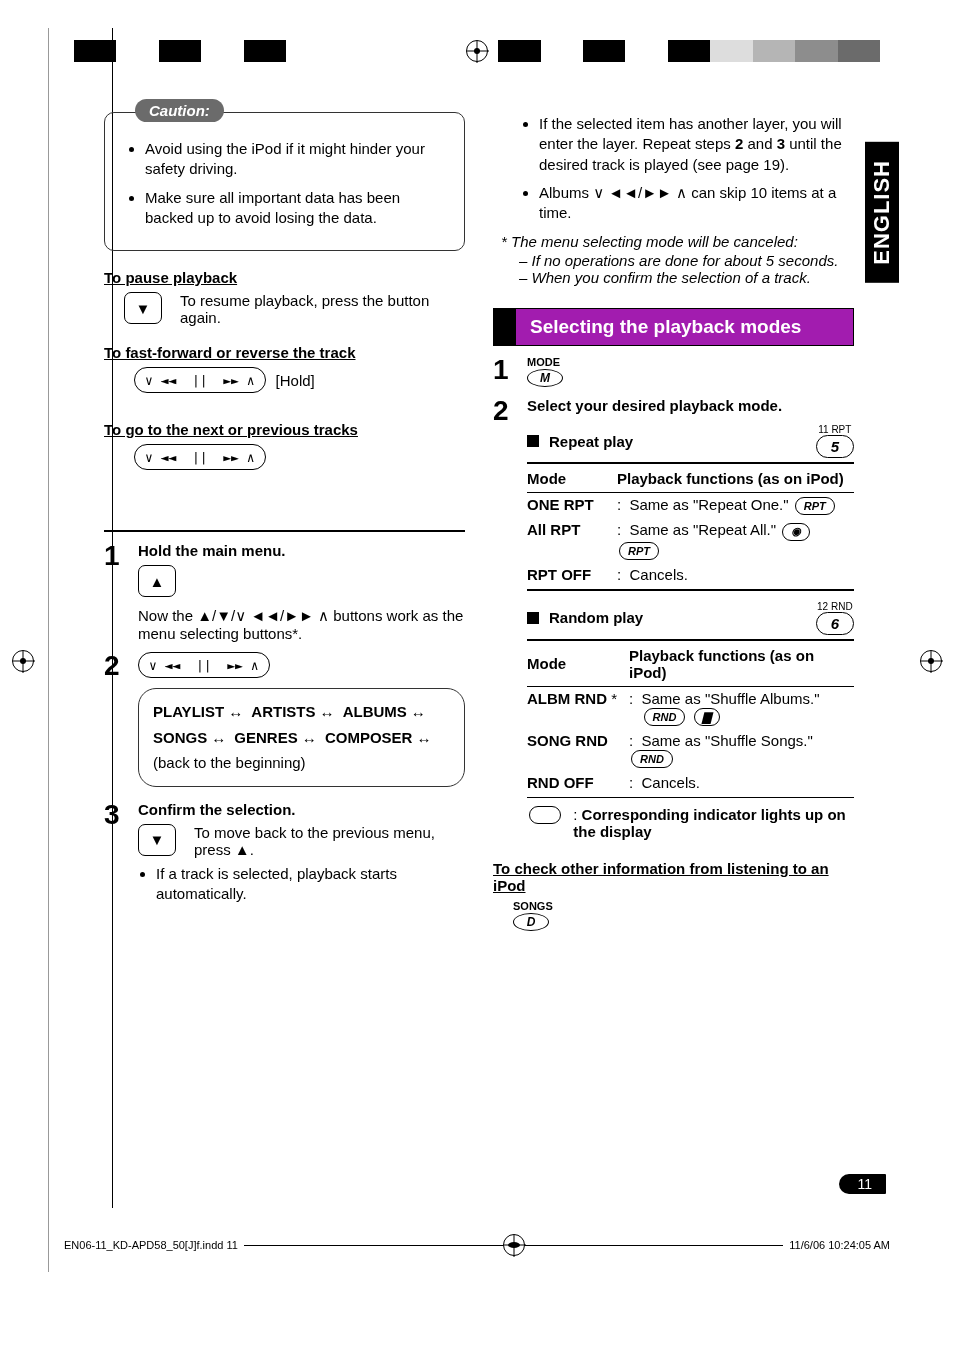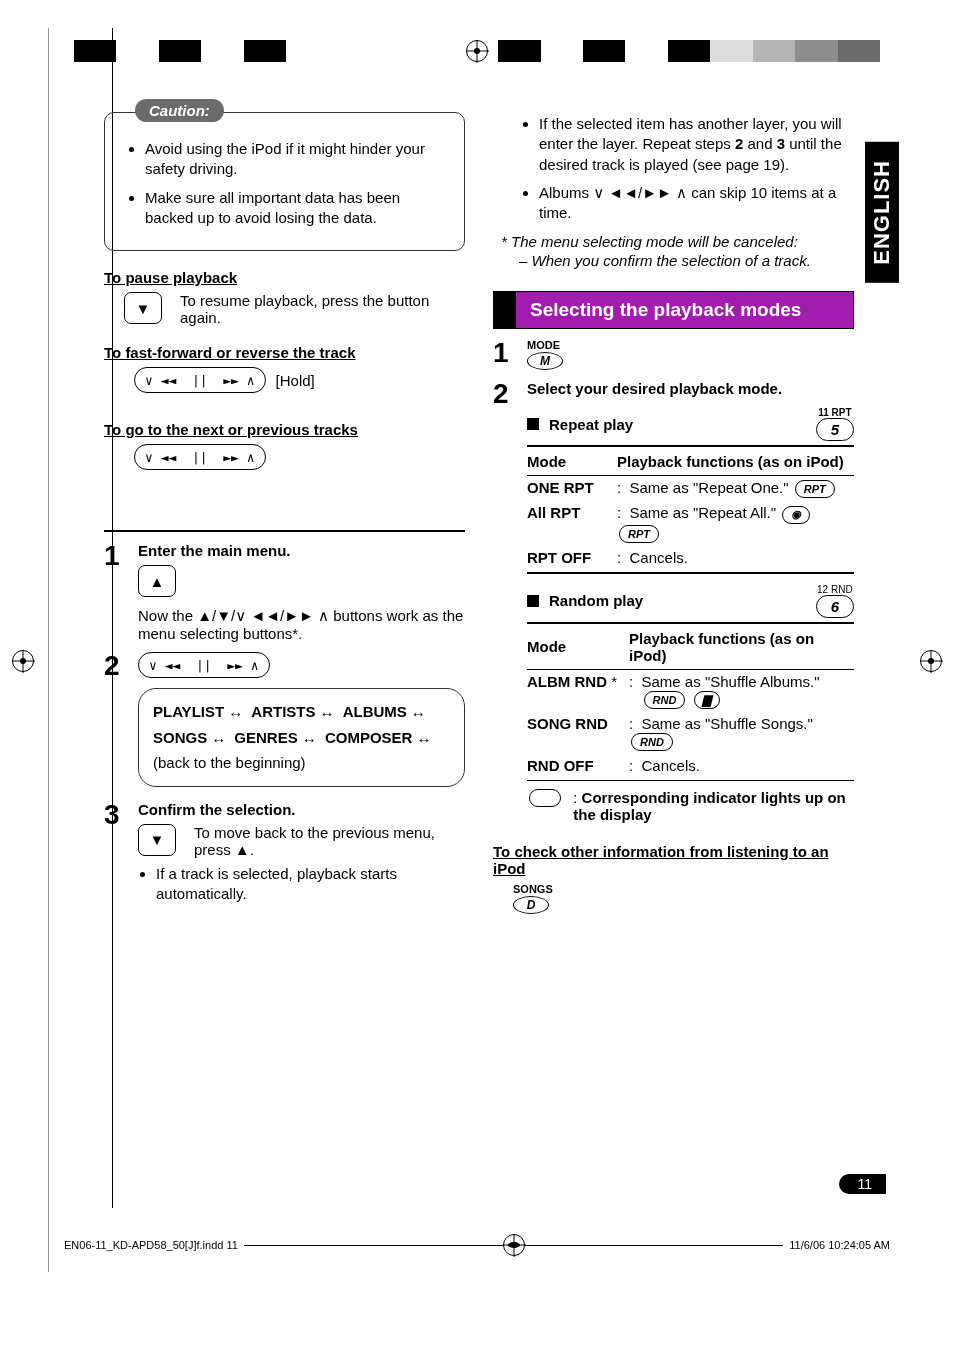--- a/index.html
+++ b/index.html
@@ -203,21 +203,21 @@
         <span class="pill">∨ ◄◄ &nbsp;||&nbsp; ►► ∧</span>
       </div>
 
       <div class="title-bar" style="margin-top:60px;">
         <div class="tab"></div>
       </div>
 
       <div class="step">
         <div class="step-num">1</div>
         <div class="step-body">
-          <div class="step-label">Enter the main menu.</div>
+          <div class="step-label">Hold the main menu.</div>
           <div><span class="btn-box">▲</span></div>
           <div style="margin-top:10px;">
             <span>Now the </span>▲/▼/∨ ◄◄/►► ∧<span> buttons work as the menu selecting buttons*.</span>
           </div>
         </div>
       </div>
 
       <div class="step">
         <div class="step-num">2</div>
         <div class="step-body">
@@ -252,20 +252,21 @@
     <div class="col" style="padding-right:60px;">
       <ul class="bullets" style="margin-left:28px;">
         <li>
           <span>If the selected item has another layer, you will enter the layer. Repeat steps </span><b>2</b><span> and </span><b>3</b><span> until the desired track is played (see page 19).</span>
         </li>
         <li>
           <span>Albums </span>∨ ◄◄/►► ∧<span> can skip 10 items at a time.</span>
         </li>
       </ul>
       <div style="margin:10px 0 2px 8px; font-style:italic;">*  The menu selecting mode will be canceled:</div>
+      <div style="margin-left:26px; font-style:italic;">– <span>If no operations are done for about 5 seconds.</span></div>
       <div style="margin-left:26px; font-style:italic;">– <span>When you confirm the selection of a track.</span></div>
 
       <div class="title-bar">
         <div class="tab"></div>
         <div class="txt">Selecting the playback modes</div>
       </div>
 
       <div class="step">
         <div class="step-num">1</div>
         <div class="step-body">
@@ -276,21 +277,21 @@
 
       <div class="step">
         <div class="step-num">2</div>
         <div class="step-body">
           <div class="step-label">Select your desired playback mode.</div>
 
           <div class="modehead">
             <span class="blksq"></span>
             <b>Repeat play</b>
             <span style="flex:1"></span>
-            <div style="text-align:center;font-weight:bold;">
+            <div style="text-align:center;">
               <div style="font-size:10px;">11  RPT</div>
               <div class="display-box">
                   <b style="font-style:italic;">5</b>
                 </div>
             </div>
           </div>
 
           <table class="mode-tbl">
             <tbody>
                 <tr>

